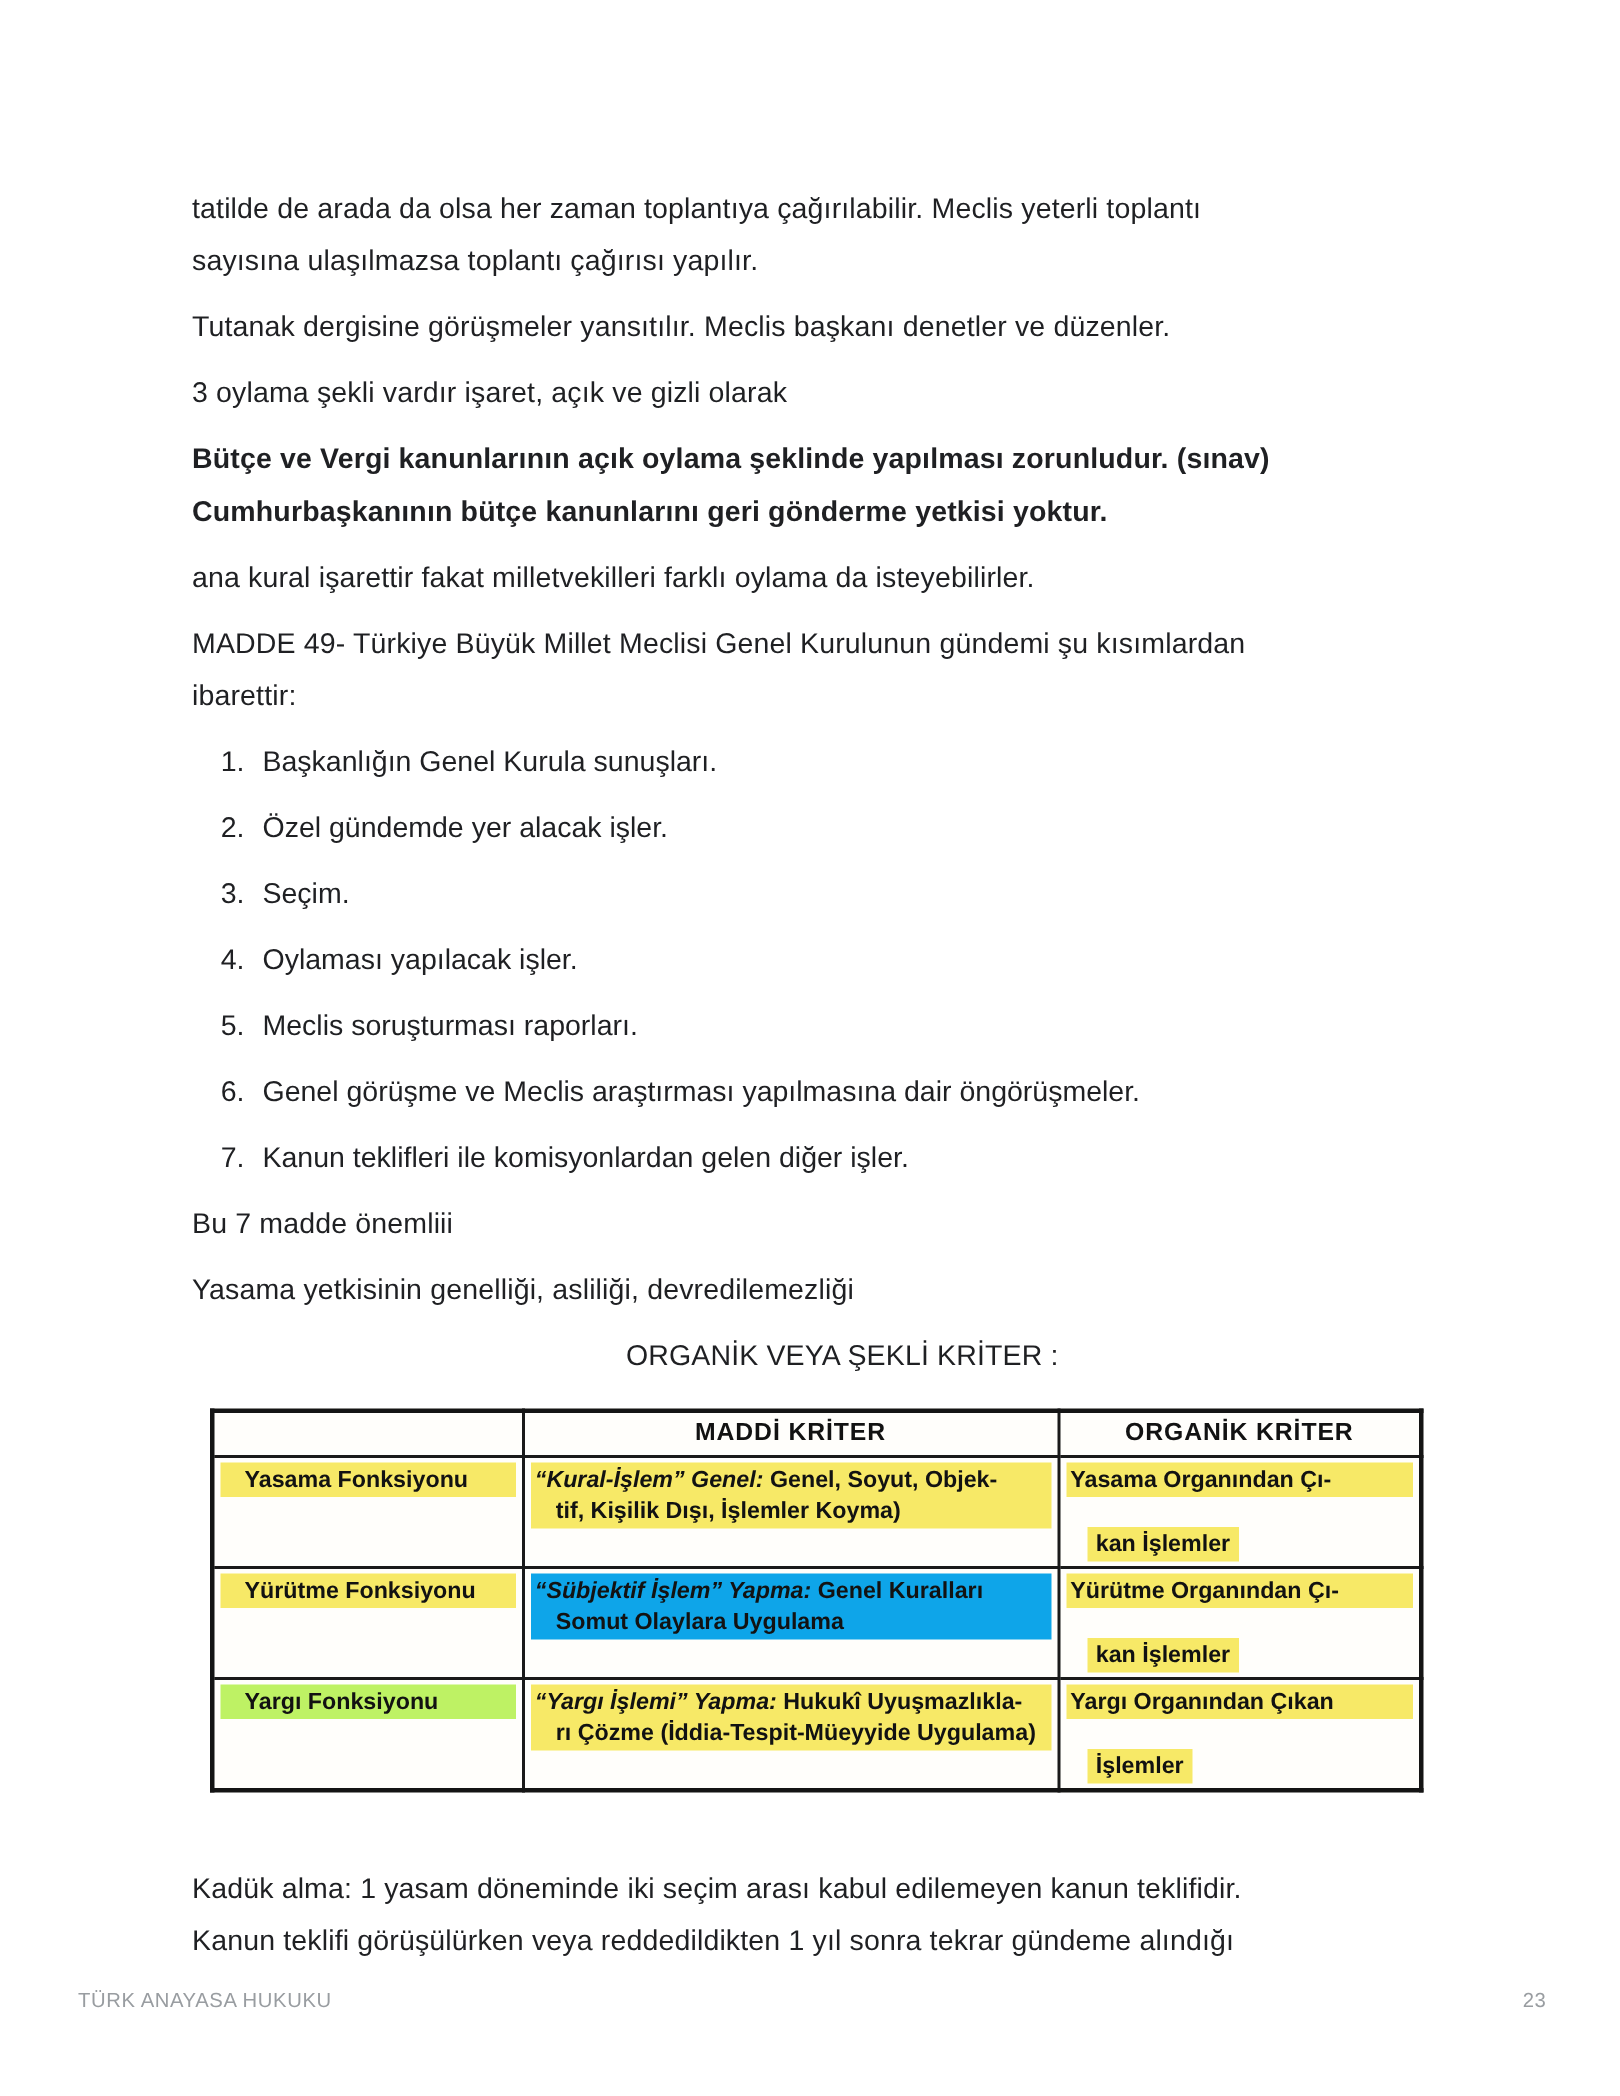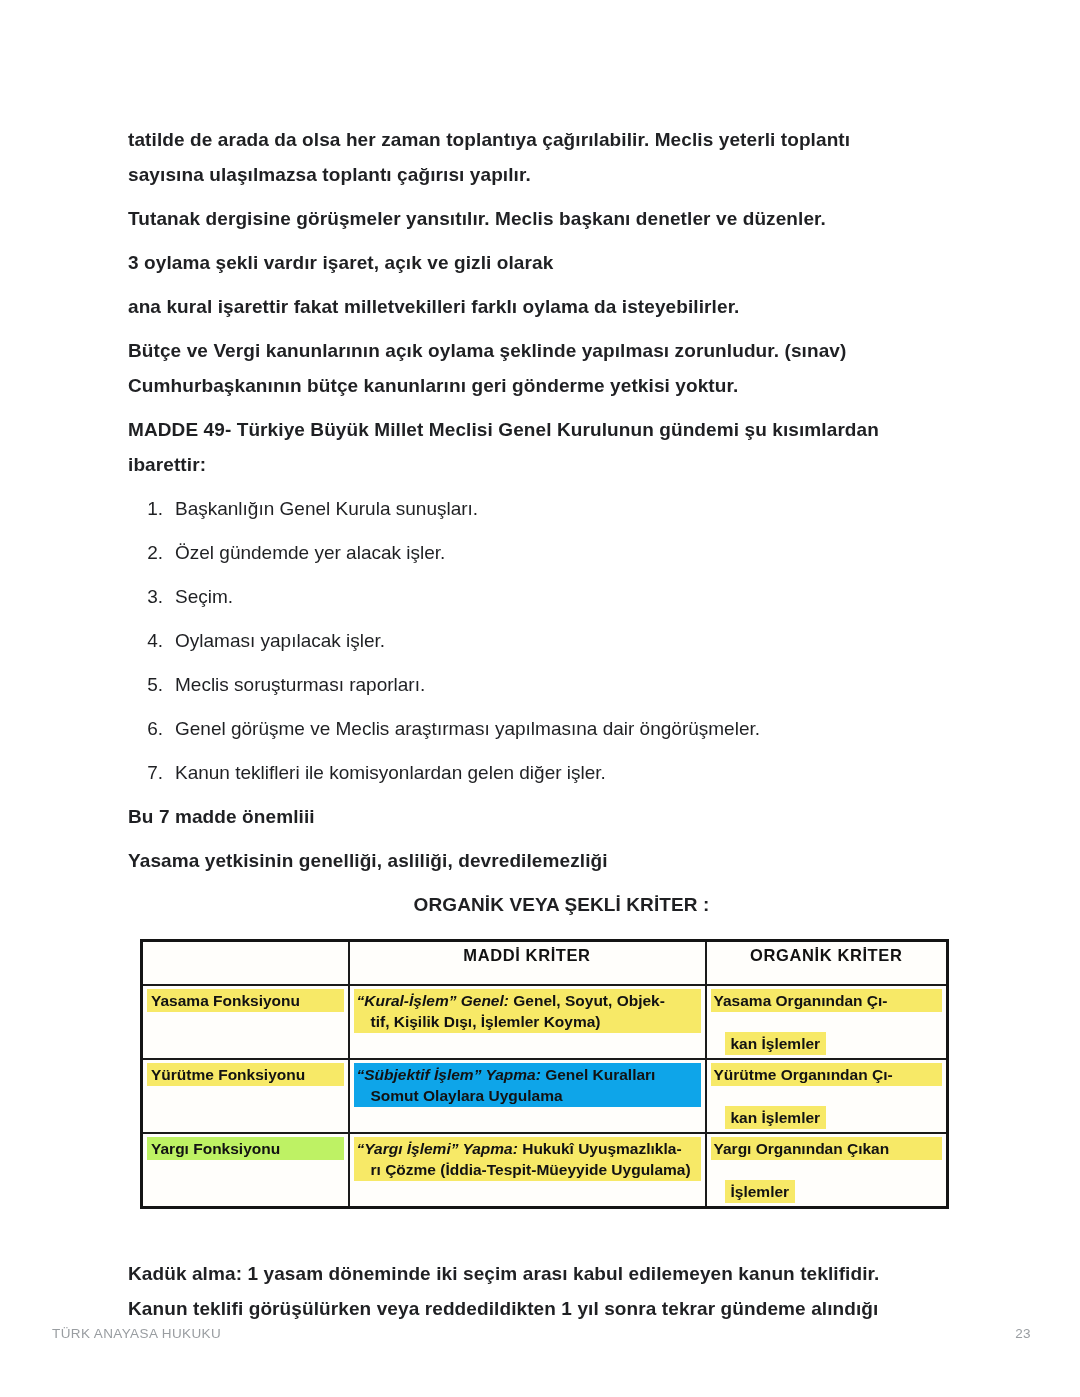--- a/index.html
+++ b/index.html
@@ -15,21 +15,20 @@
     position: absolute;
     left: 128px; top: 122px;
     width: 860px;
   }
   .para {
     font-size: 19px;
     line-height: 35px;
     white-space: pre-line;
     margin-bottom: 9px;
     letter-spacing: 0.1px;
-    font-weight: bold;
   }
   .para.bold { font-weight: 700; }
   .para.indent-slight { margin-left: 7px; text-align: center; }
 
   
   .num-list { margin: 4px 0 0 0; }
   .list-item {
     display: flex;
     font-size: 19px;
     line-height: 35px;
@@ -63,32 +62,32 @@
     border: 2px solid #1a1a1a;
     vertical-align: top;
     overflow: hidden;
   }
   table.criteria { border: 3px solid #141414; }
   table.criteria th {
     font-size: 16.5px;
     letter-spacing: 0.6px;
     text-align: center;
     padding: 4px 2px 3px;
-    height: 44px;
+    height: 30px;
   }
   table.criteria td {
     font-size: 15.5px;
     line-height: 21px;
     padding: 3px 4px;
     height: 47px;
   }
   .hl { background: #f7e967; }
   .func-cell .hl {
     display: block;
-    padding: 1px 4px;
+    padding: 1px 16px;
     white-space: nowrap;
   }
   .maddi-cell .hl-wrap {
     display: block;
     background: #f7e967;
     padding: 1px 3px;
     min-height: 44px;
   }
   .maddi-cell .line2 { display: block; padding-left: 14px; white-space: nowrap; }
   .maddi-cell .lead { font-style: italic; }
@@ -124,23 +123,23 @@
 </head>
 <body>
 
 <div class="page">
   <div class="content">
 
     <p class="para">tatilde de arada da olsa her zaman toplantıya çağırılabilir. Meclis yeterli toplantı
 sayısına ulaşılmazsa toplantı çağırısı yapılır.</p>
     <p class="para">Tutanak dergisine görüşmeler yansıtılır. Meclis başkanı denetler ve düzenler.</p>
     <p class="para">3 oylama şekli vardır işaret, açık ve gizli olarak</p>
-    <p class="para">ana kural işarettir fakat milletvekilleri farklı oylama da isteyebilirler.</p>
     <p class="para bold">Bütçe ve Vergi kanunlarının açık oylama şeklinde yapılması zorunludur. (sınav)
 Cumhurbaşkanının bütçe kanunlarını geri gönderme yetkisi yoktur.</p>
+    <p class="para">ana kural işarettir fakat milletvekilleri farklı oylama da isteyebilirler.</p>
     <p class="para">MADDE 49- Türkiye Büyük Millet Meclisi Genel Kurulunun gündemi şu kısımlardan
 ibarettir:</p>
 
     <div class="num-list">
       <div class="list-item">
         <span class="num">1.</span>
         <span class="txt">Başkanlığın Genel Kurula sunuşları.</span>
       </div>
       <div class="list-item">
         <span class="num">2.</span>

